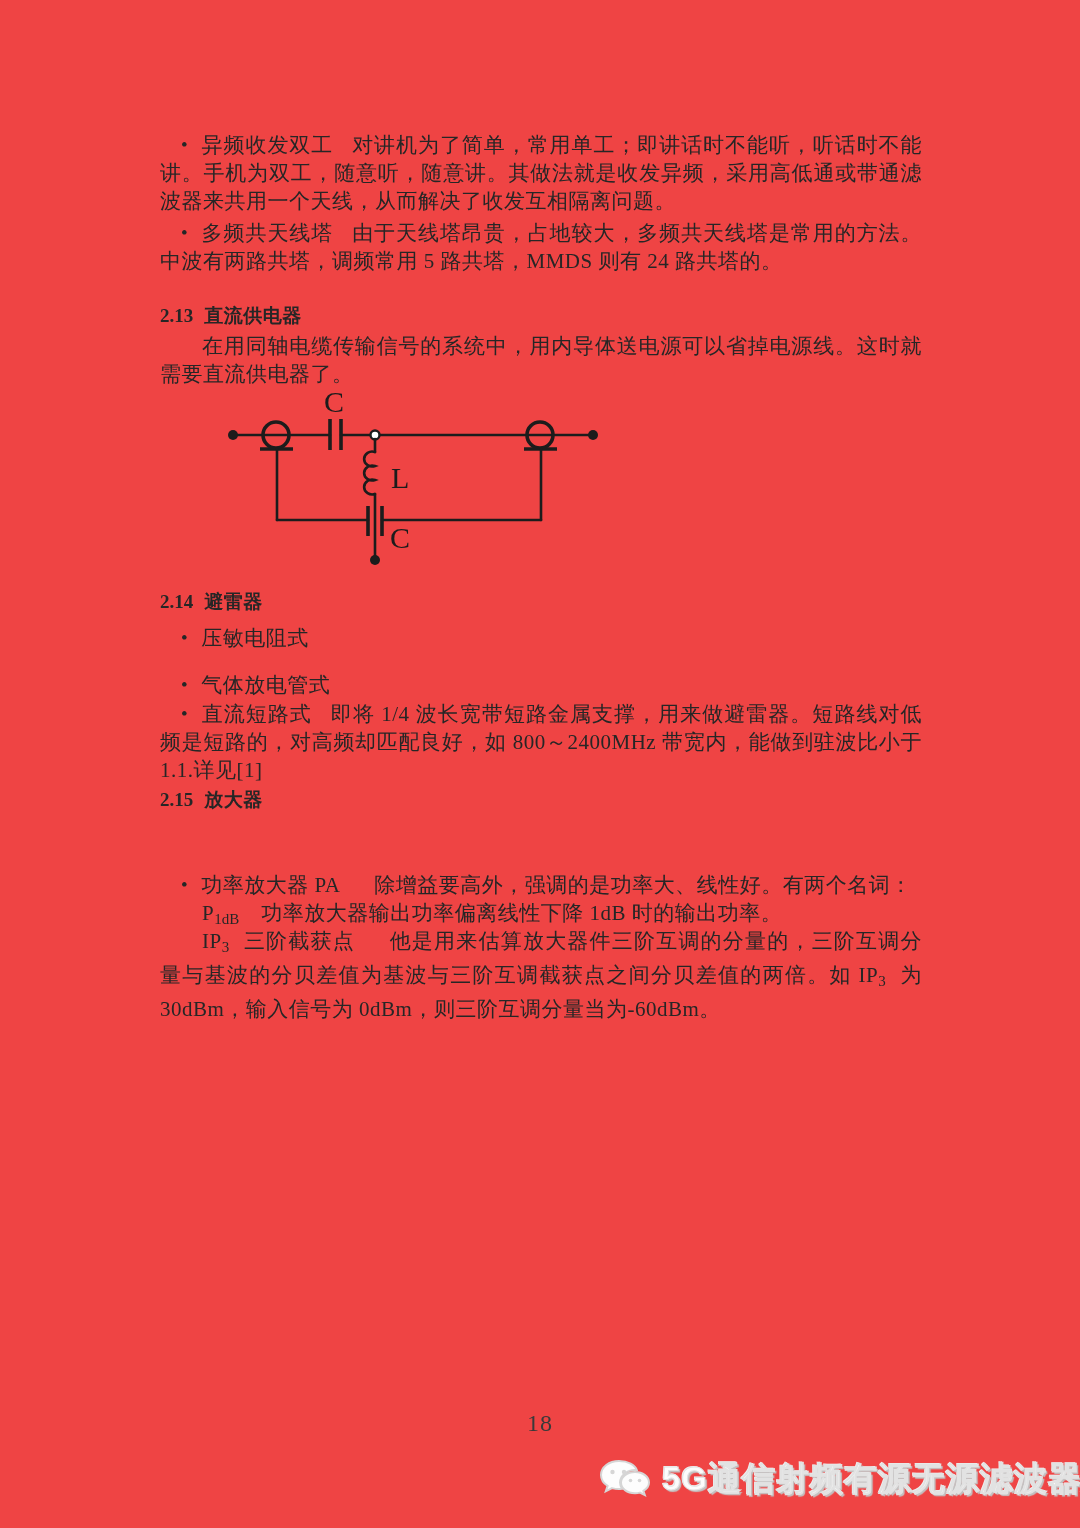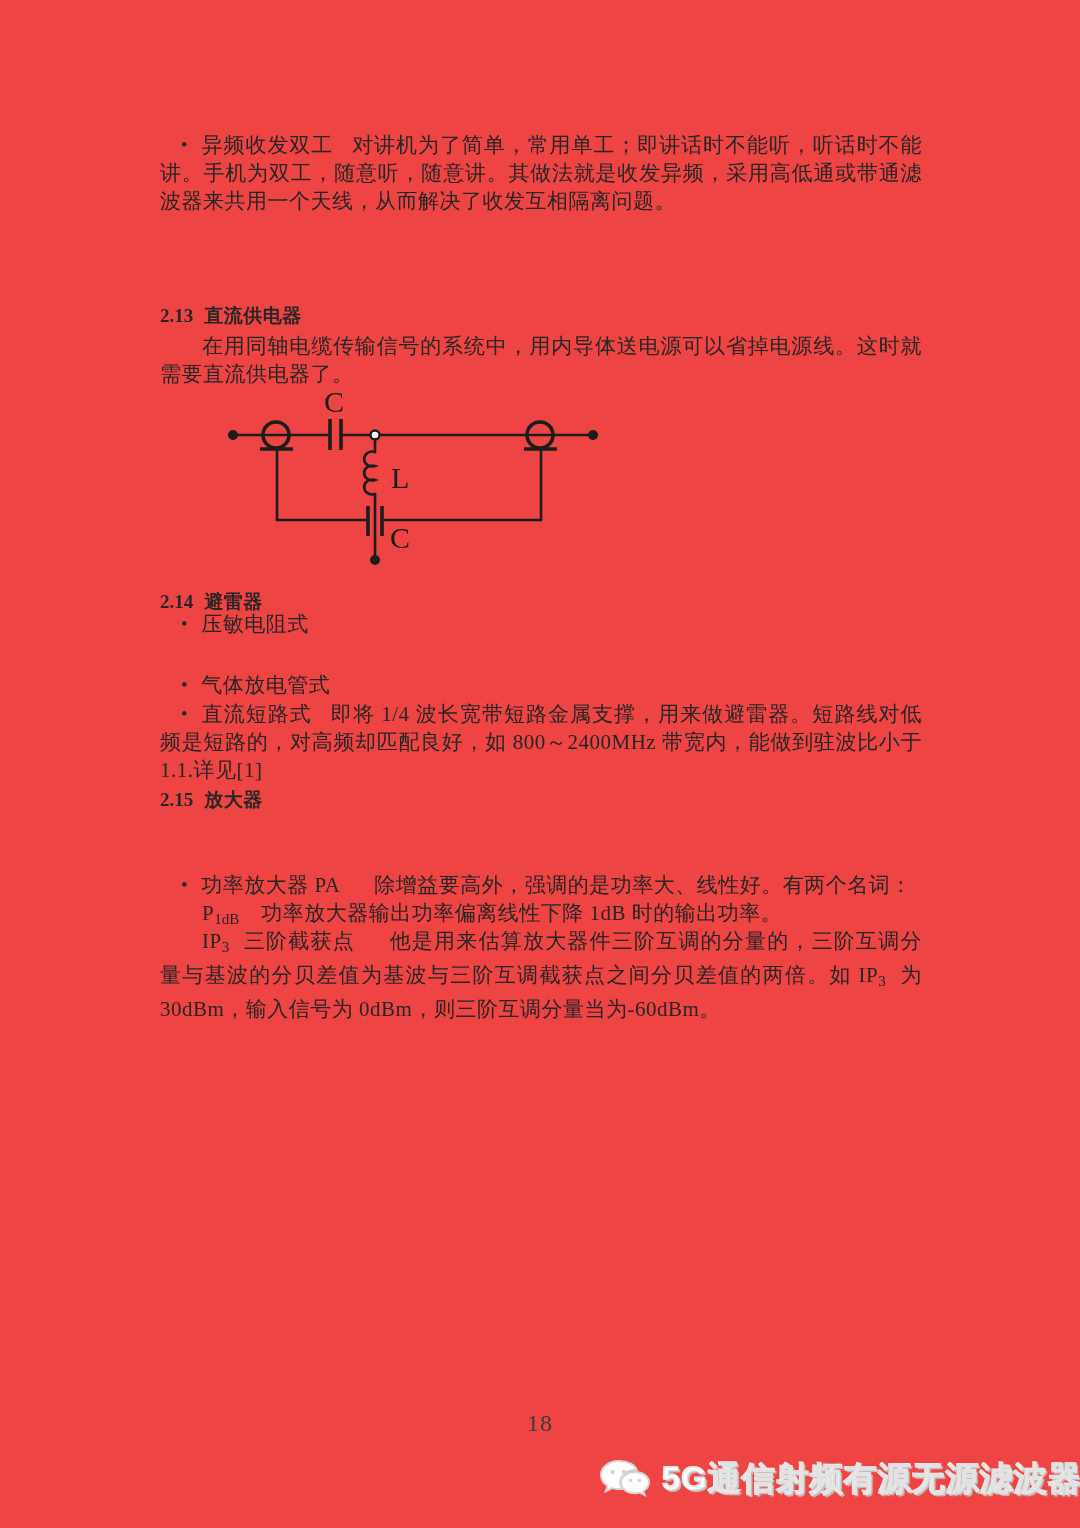--- a/index.html
+++ b/index.html
@@ -60,20 +60,23 @@
 </style>
 </head>
 <body>
 
 <div class="page">
 
   <p class="abs para bullet-para" style="top:131px;">
     <span class="b-marker">•</span><span class="term">异频收发双工</span><span>对讲机为了简单，常用单工；即讲话时不能听，听话时不能讲。手机为双工，随意听，随意讲。其做法就是收发异频，采用高低通或带通滤波器来共用一个天线，从而解决了收发互相隔离问题。</span>
   </p>
 
+  <p class="abs para bullet-para" style="top:219px;">
+    <span class="b-marker">•</span><span class="term">多频共天线塔</span><span>由于天线塔昂贵，占地较大，多频共天线塔是常用的方法。中波有两路共塔，调频常用 5 路共塔，MMDS 则有 24 路共塔的。</span>
+  </p>
 
   <h2 class="abs heading" style="top:302px;">
     <span class="h-num">2.13</span><span>直流供电器</span>
   </h2>
   <p class="abs para indent2" style="top:332px;">
     <span>在用同轴电缆传输信号的系统中，用内导体送电源可以省掉电源线。这时就需要直流供电器了。</span>
   </p>
 
   <div class="diagram">
     <svg viewBox="0 0 450 190" xmlns="http://www.w3.org/2000/svg">
@@ -111,21 +114,21 @@
       <line class="circuit-thick" x1="182" y1="116" x2="182" y2="146"></line>
       <text class="circuit-label" x="190" y="158">C</text>
 
       <circle class="circuit-dot" cx="175" cy="170" r="5"></circle>
     </svg>
   </div>
 
   <h2 class="abs heading" style="top:588px;">
     <span class="h-num">2.14</span><span>避雷器</span>
   </h2>
-  <p class="abs para bullet-para" style="top:610px;">
+  <p class="abs para bullet-para" style="top:624px;">
     <span class="b-marker">•</span><span>压敏电阻式</span>
   </p>
   <p class="abs para bullet-para" style="top:671px;">
     <span class="b-marker">•</span><span>气体放电管式</span>
   </p>
   <p class="abs para bullet-para" style="top:700px;">
     <span class="b-marker">•</span><span class="term">直流短路式</span><span>即将 1/4 波长宽带短路金属支撑，用来做避雷器。短路线对低频是短路的，对高频却匹配良好，如 800～2400MHz 带宽内，能做到驻波比小于 1.1.详见[1]</span>
   </p>
 
   <h2 class="abs heading" style="top:786px;">

